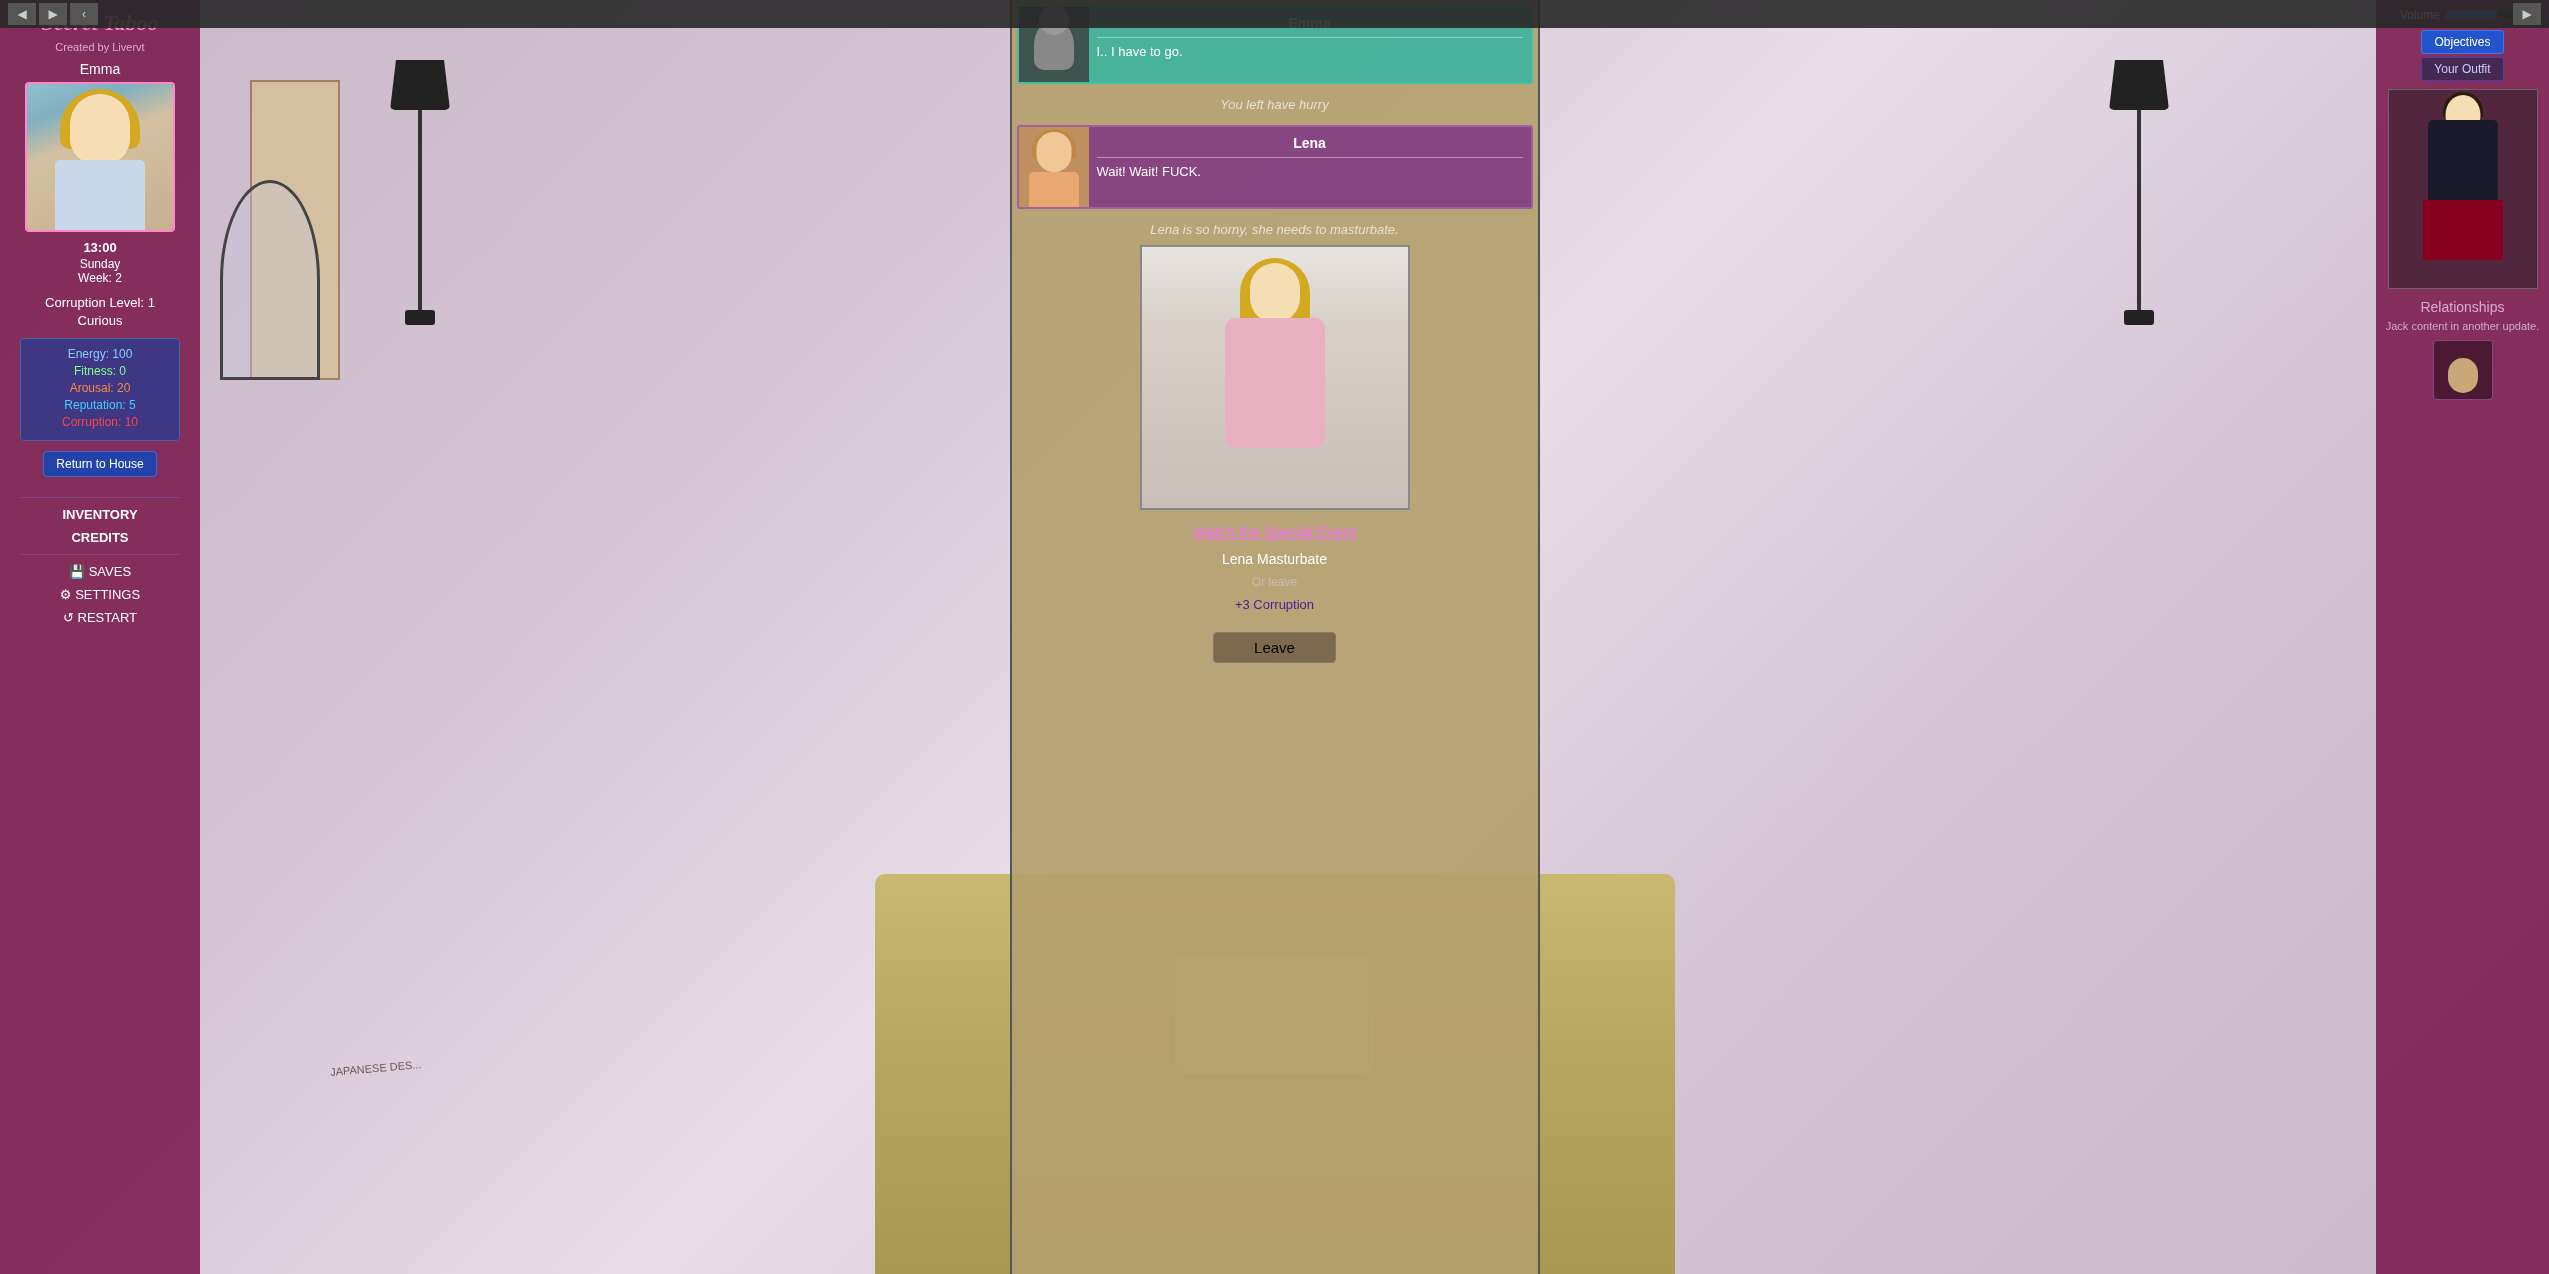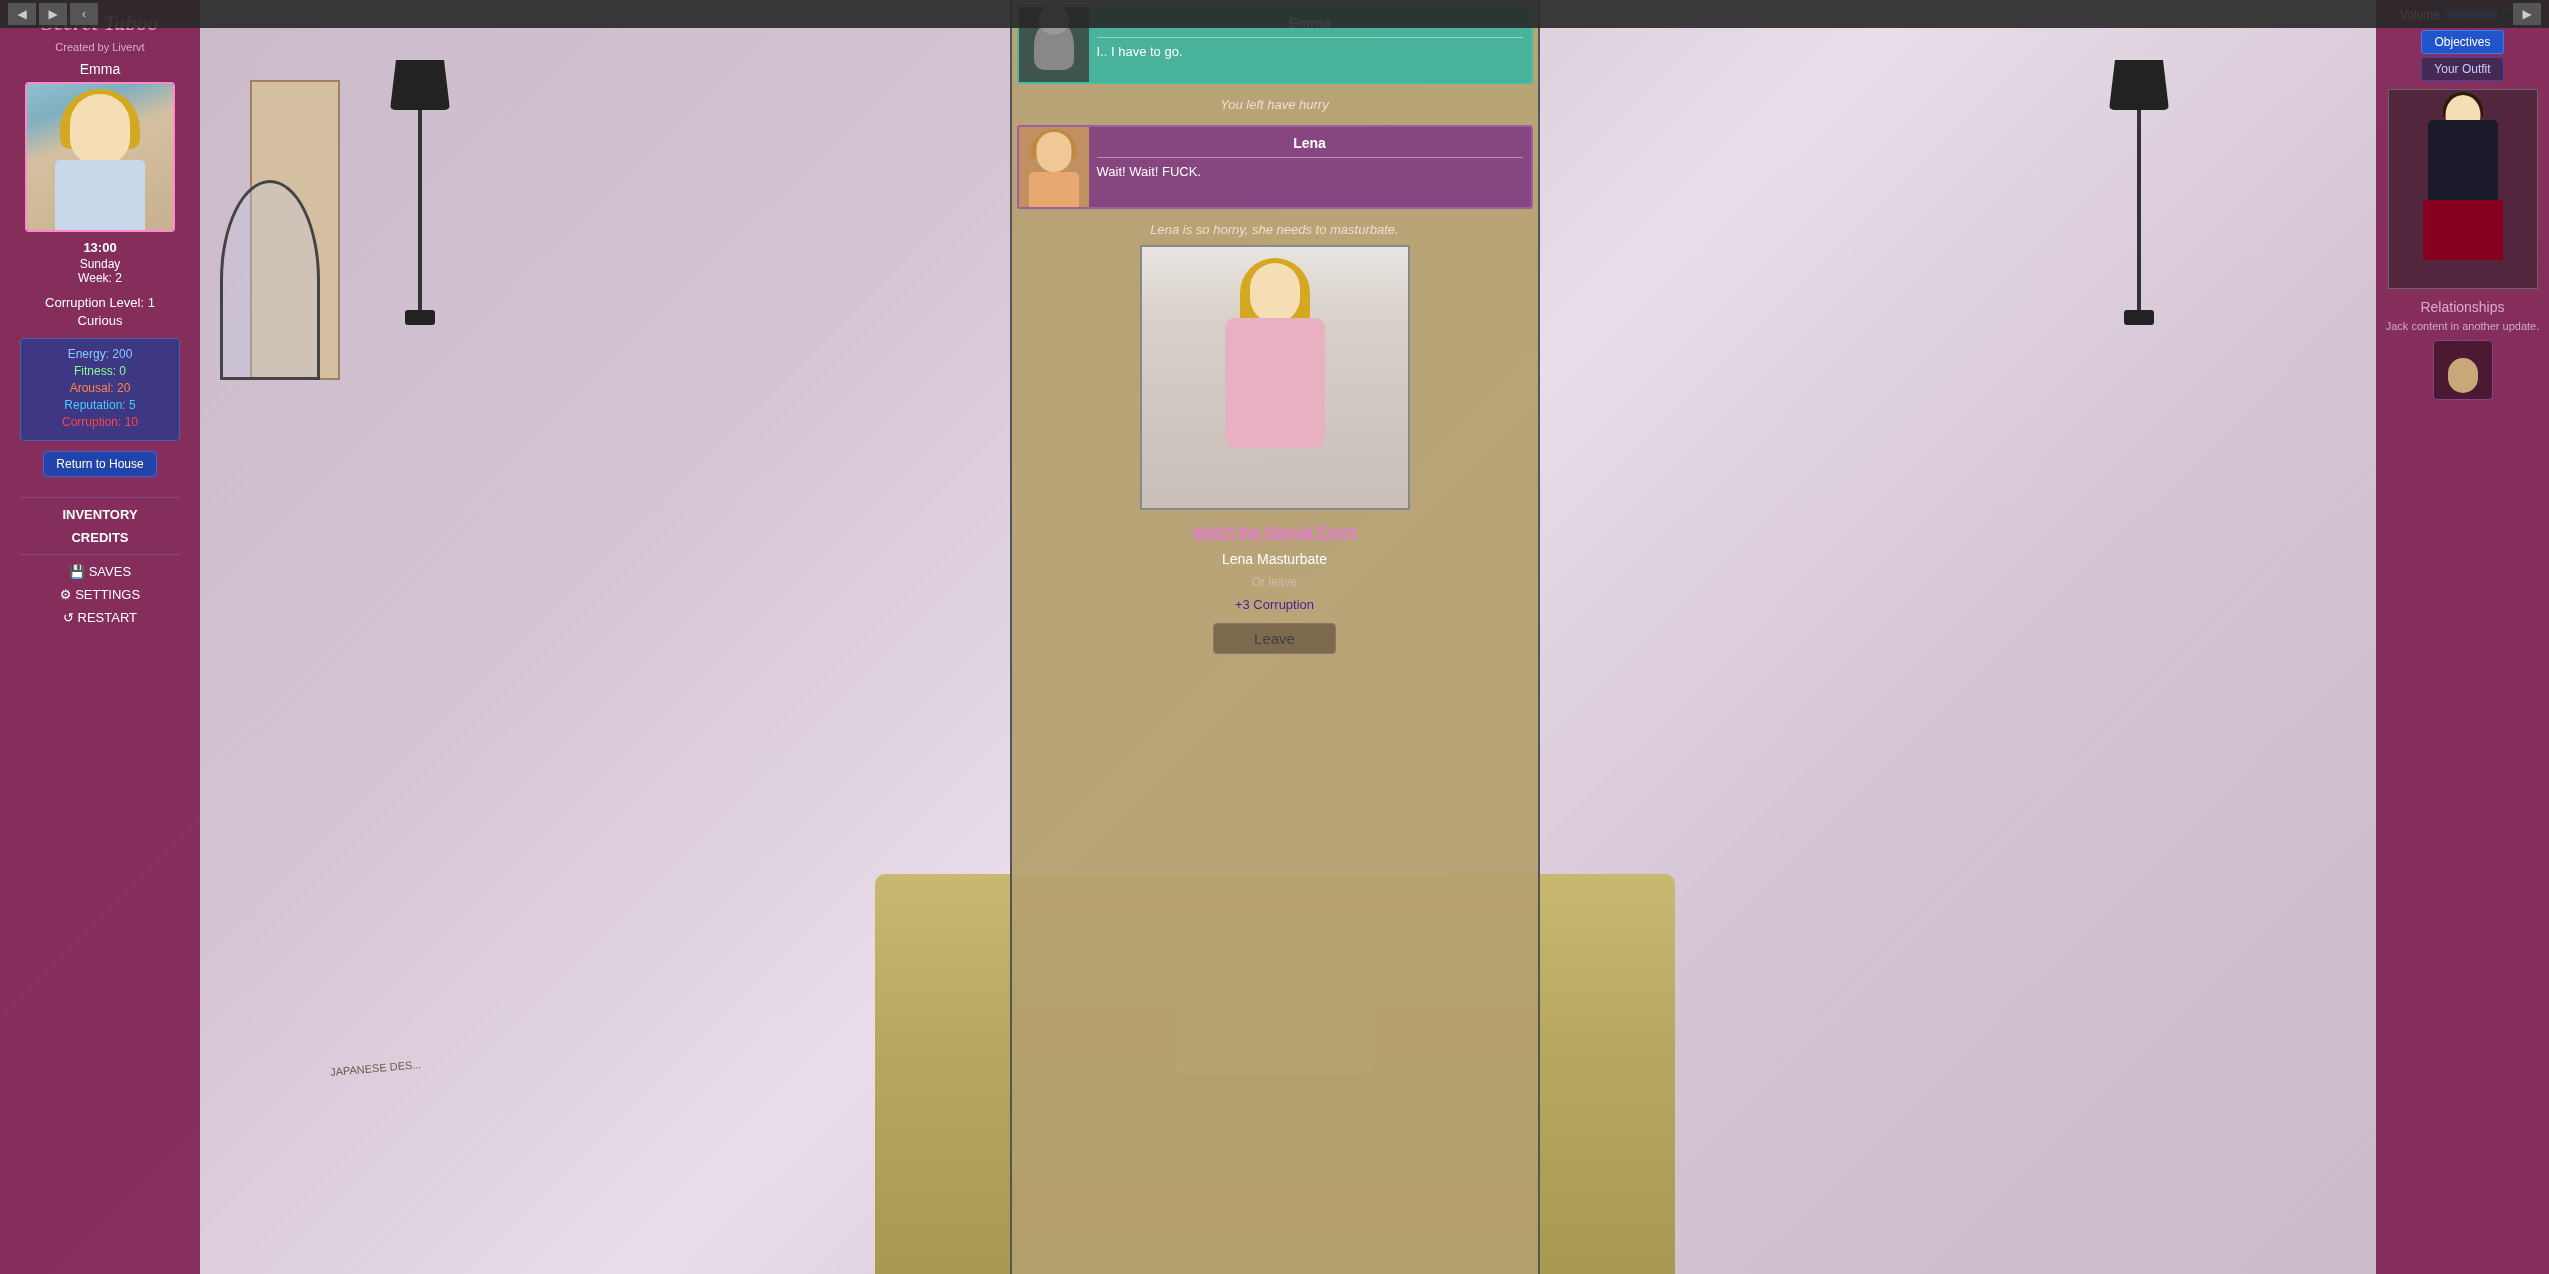--- a/index.html
+++ b/index.html
@@ -693,27 +693,27 @@
 
     .corruption-note {
       color: #4c1d95;
       font-size: 13px;
       text-align: center;
       padding: 3px;
     }
 
     .leave-btn {
       background: rgba(100, 80, 60, 0.7);
-      color: #404040;
+      color: #000000;
       border: 1px solid #887766;
       border-radius: 4px;
       padding: 6px 40px;
       font-size: 15px;
       cursor: pointer;
-      margin-top: 3px;
+      margin-top: 12px;
     }
 
     
     .japanese-sign {
       position: absolute;
       bottom: 200px;
       left: 330px;
       color: rgba(80,60,40,0.8);
       font-size: 11px;
       transform: rotate(-5deg);
@@ -830,21 +830,21 @@
   </div>
 
   <div class="time-display">13:00</div>
   <div class="date-display">Sunday</div>
   <div class="week-display">Week: 2</div>
 
   <div class="corruption-level">Corruption Level: 1</div>
   <div class="curious-label">Curious</div>
 
   <div class="stats-box">
-    <div class="stat-line stat-energy">Energy: 200</div>
+    <div class="stat-line stat-energy">Energy: 100</div>
     <div class="stat-line stat-fitness">Fitness: 0</div>
     <div class="stat-line stat-arousal">Arousal: 20</div>
     <div class="stat-line stat-reputation">Reputation: 5</div>
     <div class="stat-line stat-corruption">Corruption: 10</div>
   </div>
 
   <button class="return-btn">Return to House</button>
 
   <div class="sidebar-divider"></div>
 

